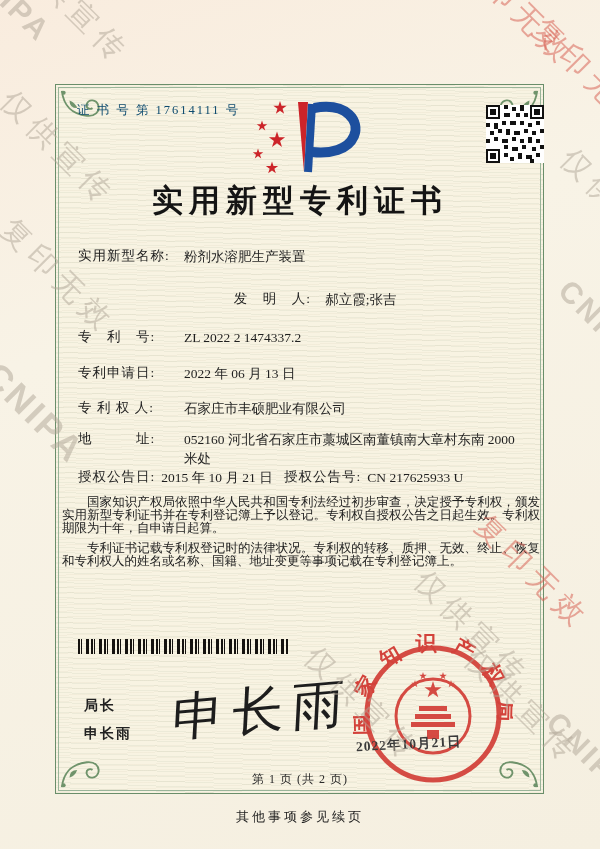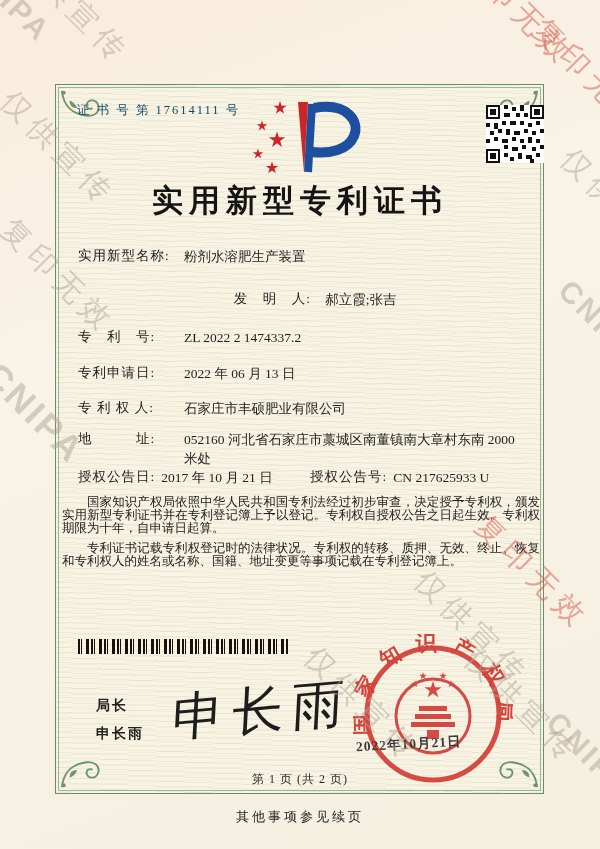--- a/index.html
+++ b/index.html
@@ -33,31 +33,31 @@
     left:0;top:180px;width:600px;text-align:center;
     font-size:31px;font-weight:700;letter-spacing:6px;color:#141414;
   }
   
   .row{position:absolute;left:78px;width:460px;font-size:13.5px;color:#1f1f1f;}
   .row .lab{display:inline-block;width:106px;letter-spacing:1px;vertical-align:top;}
   .row .val{display:inline-block;max-width:345px;vertical-align:top;line-height:19px;}
   .r-name{top:247px;} .r-inv{top:290px;text-align:center;} .r-pno{top:328px;}
   .r-fil{top:364px;} .r-pat{top:399px;} .r-addr{top:430px;}
   .r-grant{top:468px;}
-  .grant2{position:absolute;left:232px;top:0;white-space:nowrap;}
+  .grant2{position:absolute;left:206px;top:0;white-space:nowrap;}
   .r-grant .lab{width:auto;margin-right:6px;}
   
   .paras{left:62px;top:496px;width:478px;font-size:12.5px;line-height:13px;
          color:#222;text-align:justify;}
   .paras p{margin:0 0 7px 0;text-indent:2em;}
   
   .barcode{left:78px;top:639px;width:210px;height:15px;
     background:repeating-linear-gradient(90deg,#15120f 0 2px,transparent 2px 3px,
       #15120f 3px 4px,transparent 4px 8px,#15120f 8px 11px,transparent 11px 13px);}
-  .sig-label{left:96px;font-size:14px;color:#222;font-weight:600;letter-spacing:2px;
+  .sig-label{left:84px;font-size:14px;color:#222;font-weight:600;letter-spacing:2px;
     font-family:"Liberation Sans","DejaVu Sans",sans-serif;text-align:center;}
   .sl1{top:697px;} .sl2{top:725px;}
   .autograph{left:172px;top:676px;font-size:52px;color:#1d1d1d;letter-spacing:8px;
     transform:rotate(-5deg) skewX(-8deg);font-family:"DejaVu Serif",serif;}
   .seal{left:353px;top:634px;width:160px;height:160px;opacity:.9;}
   .seal-date{left:356px;top:734px;width:160px;font-size:13.5px;font-weight:700;
     color:#3a3a3a;letter-spacing:1px;transform:rotate(-3deg);z-index:5;}
   .page-info{left:0;top:771px;width:600px;text-align:center;font-size:12px;
     color:#2a2a2a;letter-spacing:1px;}
   .cont-note{left:0;top:808px;width:600px;text-align:center;font-size:13px;
@@ -157,21 +157,21 @@
 <div class="row r-fil">
   <span class="lab">专利申请日:</span><span class="val">2022 年 06 月 13 日</span>
 </div>
 <div class="row r-pat">
   <span class="lab">专 利 权 人:</span><span class="val">石家庄市丰硕肥业有限公司</span>
 </div>
 <div class="row r-addr">
   <span class="lab">地　　　址:</span><span class="val">052160 河北省石家庄市藁城区南董镇南大章村东南 2000 米处</span>
 </div>
 <div class="row r-grant">
-  <span><span class="lab">授权公告日:</span><span class="val">2017 年 10 月 21 日</span></span>
+  <span><span class="lab">授权公告日:</span><span class="val">2015 年 10 月 21 日</span></span>
   <span class="grant2"><span class="lab">授权公告号:</span><span class="val">CN 217625933 U</span></span>
 </div>
 
 <div class="abs paras">
   <p>国家知识产权局依照中华人民共和国专利法经过初步审查，决定授予专利权，颁发实用新型专利证书并在专利登记簿上予以登记。专利权自授权公告之日起生效。专利权期限为十年，自申请日起算。</p>
   <p>专利证书记载专利权登记时的法律状况。专利权的转移、质押、无效、终止、恢复和专利权人的姓名或名称、国籍、地址变更等事项记载在专利登记簿上。</p>
 </div>
 
 <div class="abs barcode"></div>
 

